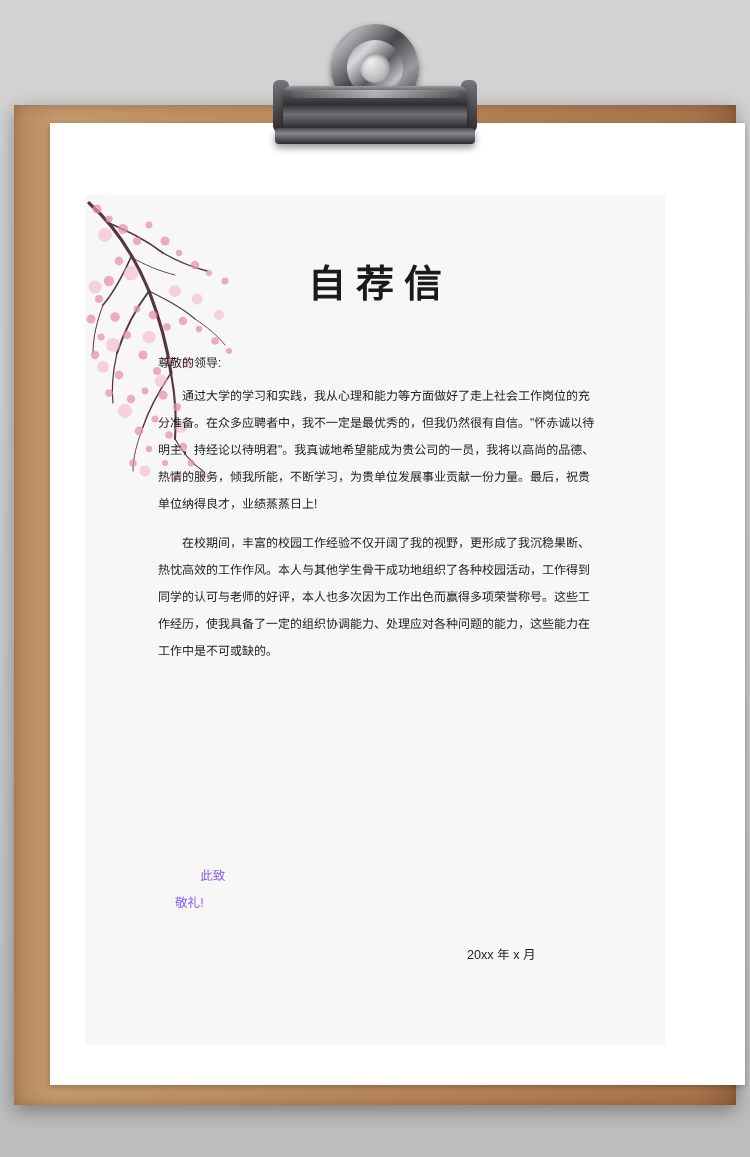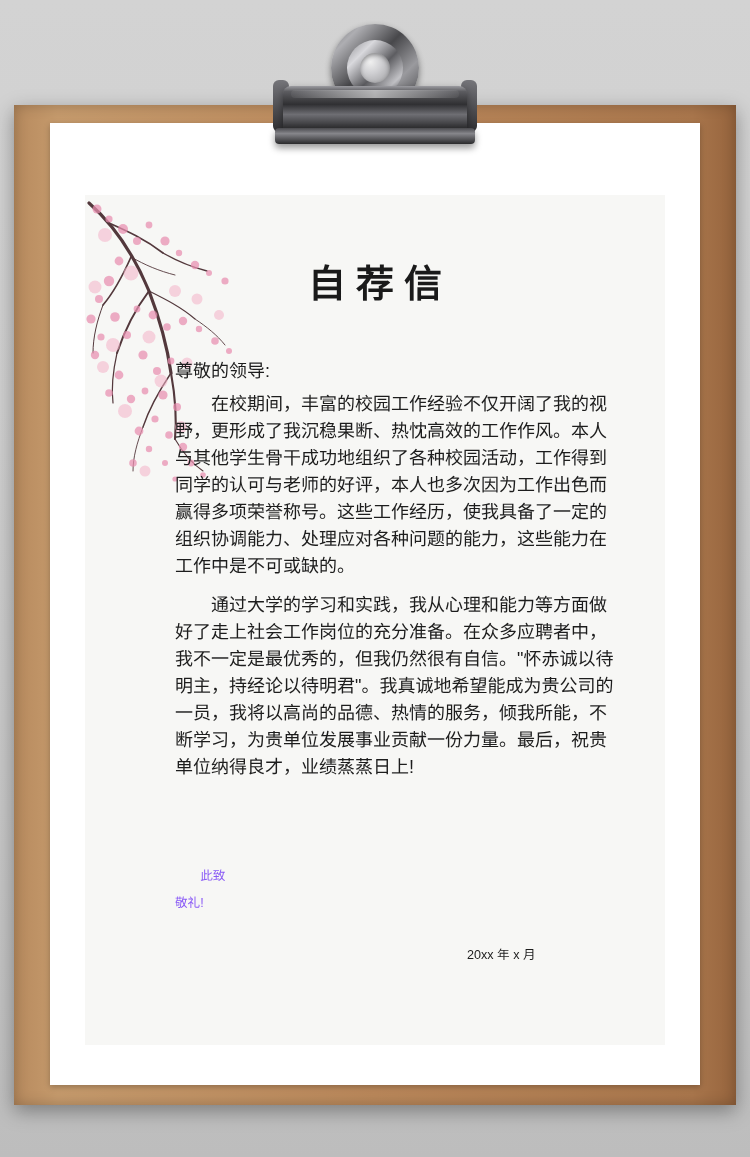--- a/index.html
+++ b/index.html
@@ -41,20 +41,21 @@
 
   
   .paper {
     position: absolute;
     left: 36px;
     top: 18px;
     width: 650px;
     height: 962px;
     background: #ffffff;
     box-shadow: 0 2px 6px rgba(0,0,0,.25);
+    padding-left: 45px;
   }
 
   
   .doc {
     position: absolute;
     left: 35px;
     top: 72px;
     width: 580px;
     height: 850px;
     background: #f7f7f5;
@@ -158,28 +159,27 @@
     font-family: "DejaVu Serif", "Liberation Serif", serif;
     font-weight: bold;
     font-size: 38px;
     letter-spacing: 10px;
     color: #1a1a1a;
     text-indent: 10px;
   }
 
   .body-text {
     position: absolute;
-    left: 90px;
+    left: 73px;
     top: 155px;
     width: 440px;
-    font-size: 18px;
+    font-size: 12px;
     line-height: 27px;
     color: #1d1d1d;
     font-family: "Liberation Sans", "DejaVu Sans", sans-serif;
-    margin-top: 8px;
   }
   .body-text p {
     margin: 0 0 12px 0;
   }
   .indent2 { text-indent: 2em; }
   .gap-sm { margin-bottom: 6px !important; }
 
   .sign-block {
     position: absolute;
     right: 28px;
@@ -291,22 +291,22 @@
             <circle cx="24" cy="172" r="6"></circle>
           <circle cx="140" cy="120" r="5"></circle>
             <circle cx="108" cy="168" r="5.5"></circle>
         </g>
       </svg>
 
       <div class="doc-title">自荐信</div>
 
       <div class="body-text">
         <p class="gap-sm">尊敬的领导:</p>
+        <p class="indent2">通过大学的学习和实践，我从心理和能力等方面做好了走上社会工作岗位的充分准备。在众多应聘者中，我不一定是最优秀的，但我仍然很有自信。"怀赤诚以待明主，持经论以待明君"。我真诚地希望能成为贵公司的一员，我将以高尚的品德、热情的服务，倾我所能，不断学习，为贵单位发展事业贡献一份力量。最后，祝贵单位纳得良才，业绩蒸蒸日上!</p>
         <p class="indent2">在校期间，丰富的校园工作经验不仅开阔了我的视野，更形成了我沉稳果断、热忱高效的工作作风。本人与其他学生骨干成功地组织了各种校园活动，工作得到同学的认可与老师的好评，本人也多次因为工作出色而赢得多项荣誉称号。这些工作经历，使我具备了一定的组织协调能力、处理应对各种问题的能力，这些能力在工作中是不可或缺的。</p>
-        <p class="indent2">通过大学的学习和实践，我从心理和能力等方面做好了走上社会工作岗位的充分准备。在众多应聘者中，我不一定是最优秀的，但我仍然很有自信。"怀赤诚以待明主，持经论以待明君"。我真诚地希望能成为贵公司的一员，我将以高尚的品德、热情的服务，倾我所能，不断学习，为贵单位发展事业贡献一份力量。最后，祝贵单位纳得良才，业绩蒸蒸日上!</p>
       </div>
 
       <div class="closing">
         <div class="c1">此致</div>
         <div>敬礼!</div>
       </div>
 
       <div class="sign-block">
         <div>20xx 年 x 月</div>
       </div>

